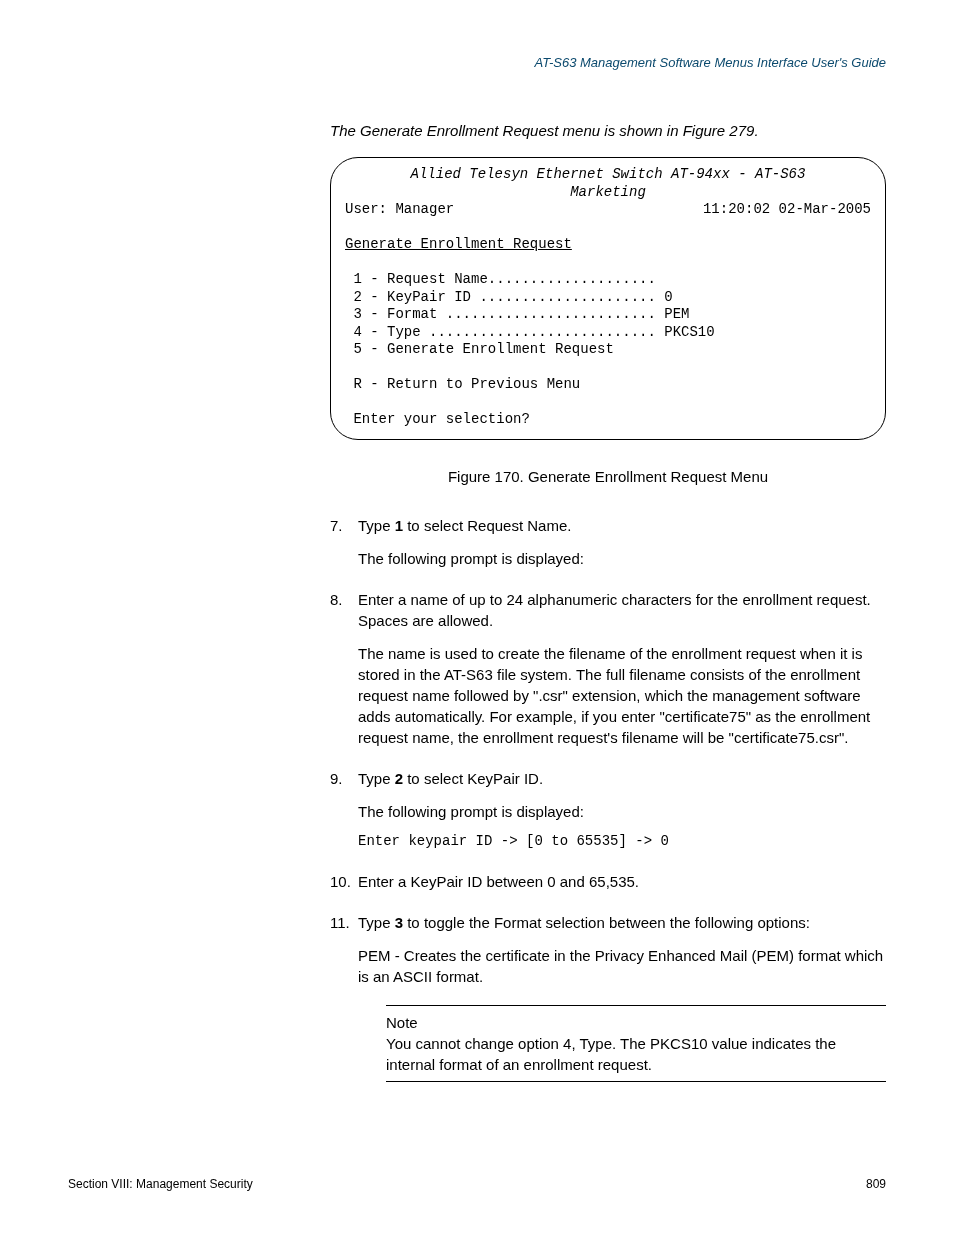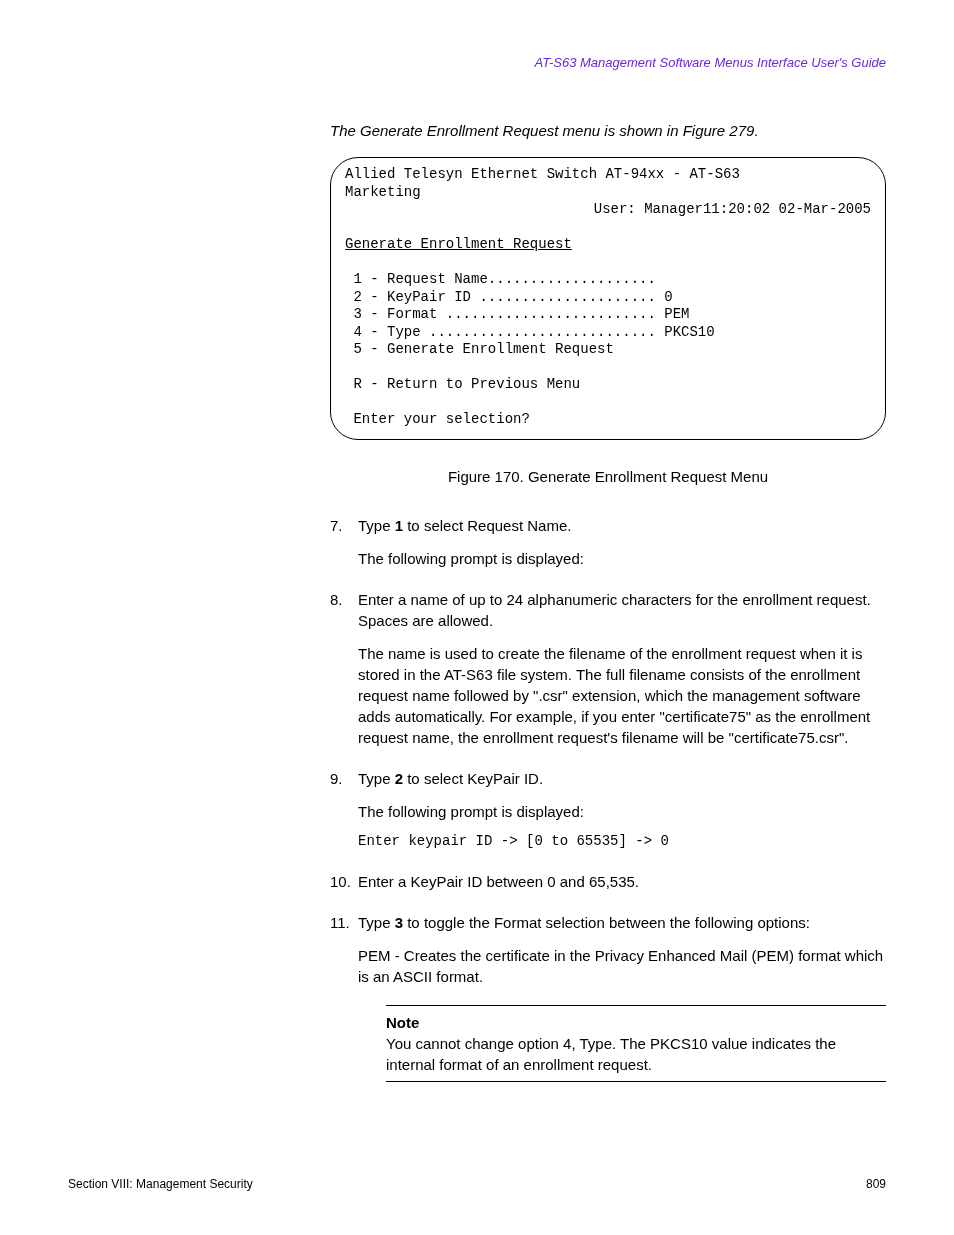--- a/index.html
+++ b/index.html
@@ -15,21 +15,21 @@
     height: 1235px;
     box-sizing: border-box;
     padding: 54px 68px 40px 68px;
     position: relative;
   }
   .header-line {
     font-style: italic;
     font-size: 13px;
     text-align: right;
     margin-bottom: 48px;
-    color: #6d28d9;
+    color: #0c4a6e;
   }
   .content {
     margin-left: 262px;
     margin-right: 0;
   }
   .intro {
     margin-bottom: 16px;
     font-style: italic;
   }
   .terminal-box {
@@ -73,21 +73,21 @@
   .para {
     margin: 12px 0 0 0;
   }
   .note-block {
     margin: 18px 0 0 28px;
     border-top: 1px solid #000;
     border-bottom: 1px solid #000;
     padding: 6px 0 6px 0;
   }
   .note-title {
-    font-weight: bold;
+    font-weight: normal;
   }
   .footer {
     position: absolute;
     bottom: 42px;
     left: 68px;
     right: 68px;
     font-size: 12px;
     display: flex;
     justify-content: space-between;
   }
@@ -95,22 +95,22 @@
 </style>
 </head>
 <body>
 
 <div class="page">
   <div class="header-line">AT-S63 Management Software Menus Interface User's Guide</div>
 
   <div class="content">
     <div class="intro">The Generate Enrollment Request menu is shown in Figure 279.</div>
 
-    <div class="terminal-box"><div style=""><span>Allied Telesyn Ethernet Switch AT-94xx - AT-S63</span>
-<span>Marketing</span></div><div style="display:flex;justify-content:flex-end;"><span>User: Manager</span><span>11:20:02 02-Mar-2005</span></div>
+    <div class="terminal-box"><div style="text-align:center;font-style:italic;"><span>Allied Telesyn Ethernet Switch AT-94xx - AT-S63</span>
+<span>Marketing</span></div><div style="display:flex;justify-content:space-between;"><span>User: Manager</span><span>11:20:02 02-Mar-2005</span></div>
 <div style="text-align:left;text-decoration:underline;"><span>Generate Enrollment Request</span></div>
  <span>1 - Request Name....................</span>
  <span>2 - KeyPair ID ..................... 0</span>
  <span>3 - Format ......................... PEM</span>
  <span>4 - Type ........................... PKCS10</span>
  <span>5 - Generate Enrollment Request</span>
 
  <span>R - Return to Previous Menu</span>
 
  <span>Enter your selection?</span></div>

